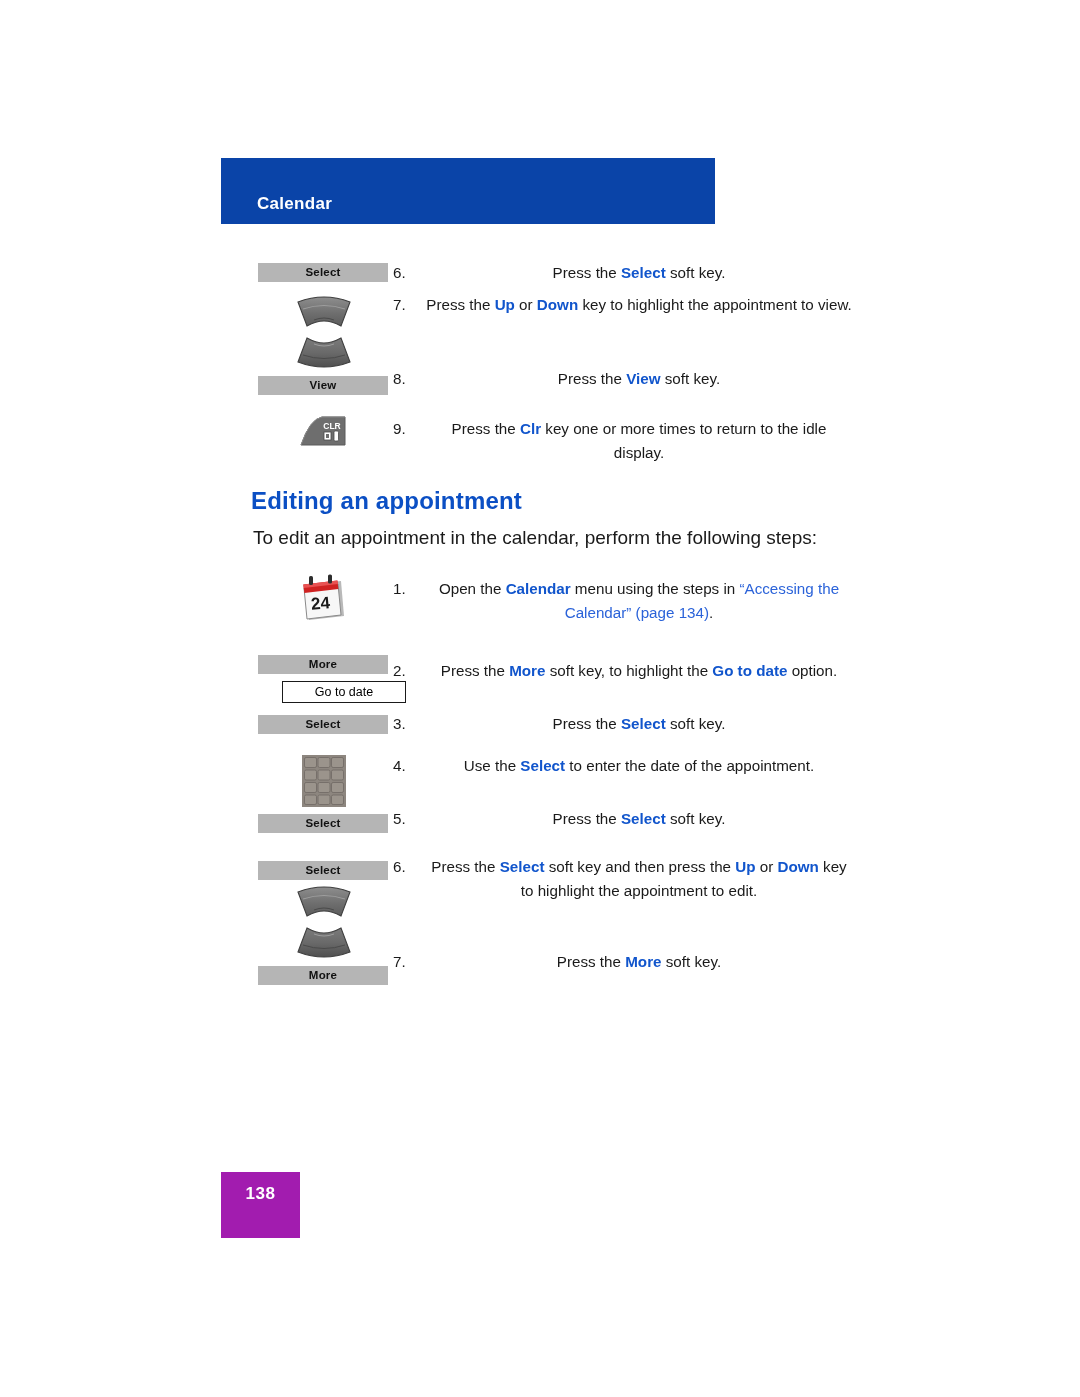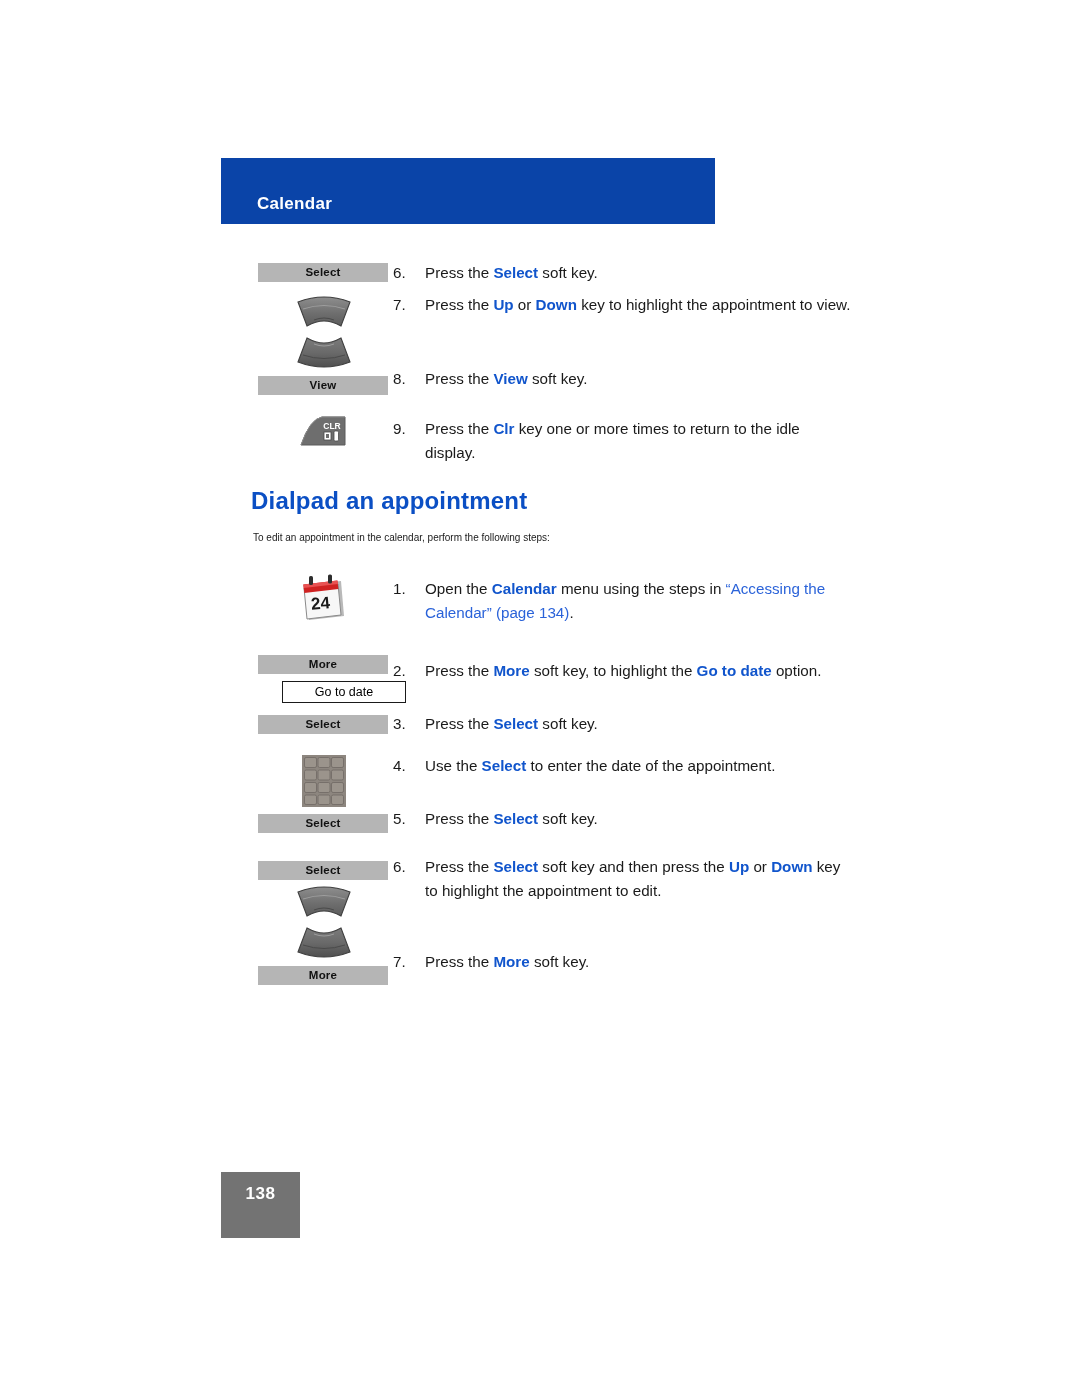--- a/index.html
+++ b/index.html
@@ -51,20 +51,21 @@
   }
   .text-col .num {
     position: absolute;
     left: 0;
     width: 30px;
     text-align: left;
   }
   .text-col .body {
     margin-left: 32px;
     display: block;
+    text-align: center;
   }
   b.kw {
     color: #1155cc;
     font-weight: bold;
   }
   a.xref {
     color: #2b63d9;
     text-decoration: none;
   }
 
@@ -121,33 +122,33 @@
     top: 487px;
     font-size: 24px;
     font-weight: bold;
     color: #0b4fc4;
     letter-spacing: 0.2px;
   }
   .section-intro {
     position: absolute;
     left: 253px;
     top: 526px;
-    font-size: 10px;
+    font-size: 19px;
     line-height: 24px;
     color: #1a1a1a;
   }
 
   
   .page-block {
     position: absolute;
     left: 221px;
     top: 1172px;
     width: 79px;
     height: 66px;
-    background: #737373;
+    background: #a21caf;
   }
   .page-num {
     position: absolute;
     left: 0;
     right: 0;
     top: 12px;
     text-align: center;
     color: #ffffff;
     font-size: 17px;
     font-weight: bold;
@@ -218,21 +219,21 @@
       <rect x="28" y="20" width="3" height="4" fill="#6e6e6e"></rect>
       <rect x="36" y="17" width="4.5" height="10" rx="1.2" fill="#ffffff" stroke="#4a4a4a" stroke-width="0.8"></rect>
     </svg>
   </div>
 </div>
 <div class="text-col" style="top:417px;">
   <span class="num">9.</span>
   <span class="body">Press the <b class="kw">Clr</b> key one or more times to return to the idle display.</span>
 </div>
 
-<div class="section-heading">Dialpad an appointment</div>
+<div class="section-heading">Editing an appointment</div>
 <div class="section-intro">To edit an appointment in the calendar, perform the following steps:</div>
 
 <div class="icon-col" style="left:258px; top:572px;">
   <div class="calicon">
     <svg width="54" height="54" viewBox="0 0 54 54">
 
       <path d="M9 13 L44 9 L47 44 L12 48 Z" fill="#b9b9b9"></path>
 
       <path d="M7 16 L41 12 L44 43 L10 47 Z" fill="#f7f7f7" stroke="#8a8a8a" stroke-width="1"></path>
 

